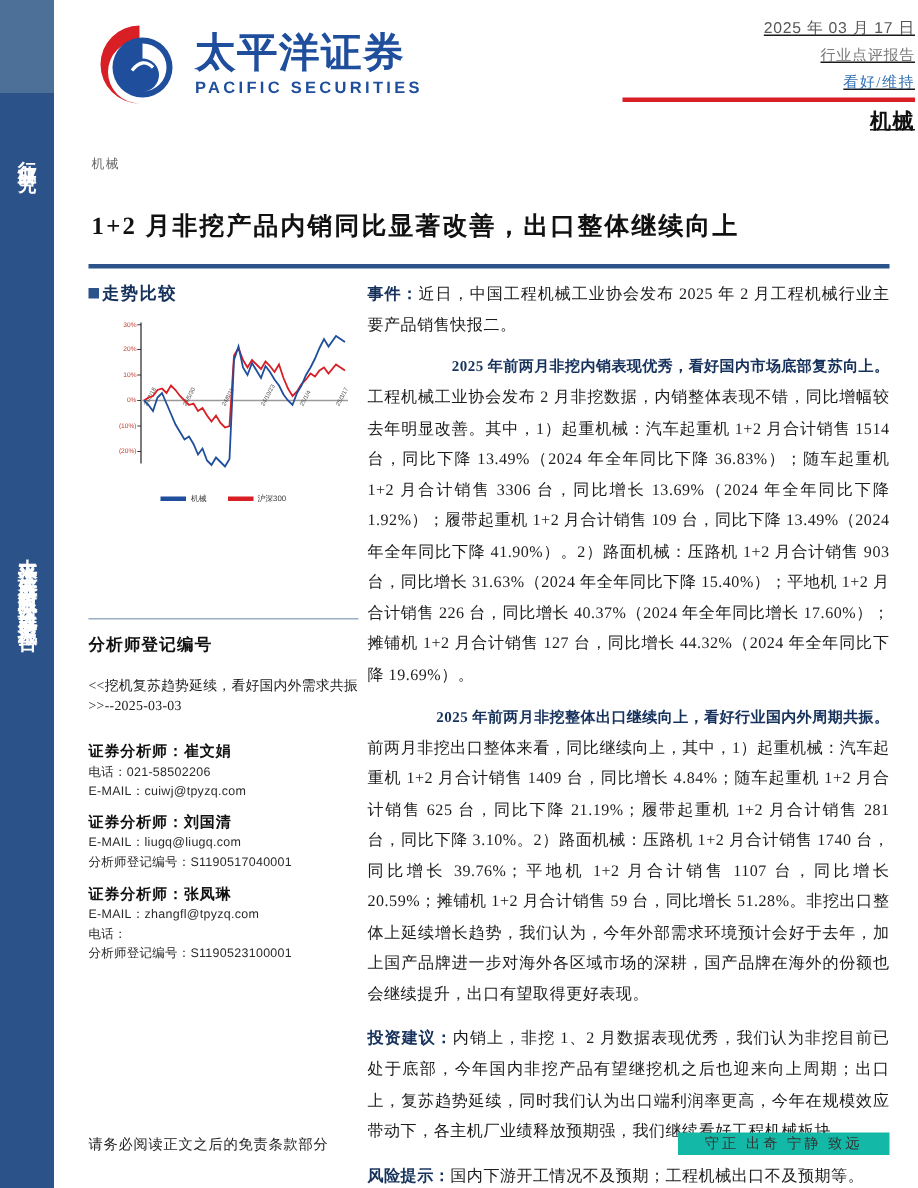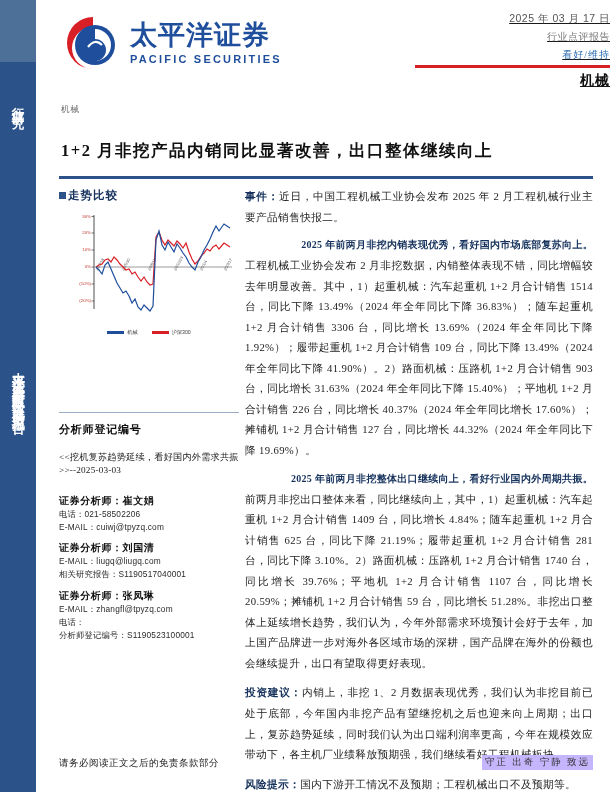--- a/index.html
+++ b/index.html
@@ -306,22 +306,22 @@
     font-family: "Liberation Serif", "DejaVu Serif", serif;
     font-size: 9.5px;
     color: #222222;
     letter-spacing: 0.5px;
   }
   .footer-right {
     font-family: "Liberation Serif", "DejaVu Serif", serif;
     font-size: 9.5px;
     color: #333333;
     letter-spacing: 2px;
-    background: #c4b5fd;
-    padding: 1px 3px;
+    background: #14b8a6;
+    padding: 1px 18px;
   }
 </style>
 </head>
 <body>
 
 <div class="side-band"></div>
 <div class="side-band-top"></div>
 <div class="side-vert-text side-label-industry">行业研究</div>
 <div class="side-vert-text side-label-company">太平洋证券股份有限公司证券研究报告</div>
 <div class="side-accent-left"></div>
@@ -428,21 +428,21 @@
 
       <div>
         <div class="an-name">证券分析师：崔文娟</div>
         <div class="an-line">电话：021-58502206</div>
         <div class="an-line">E-MAIL：cuiwj@tpyzq.com</div>
       </div>
 
       <div>
         <div class="an-name">证券分析师：刘国清</div>
         <div class="an-line">E-MAIL：liugq@liugq.com</div>
-        <div class="an-line">相关研究报告：S1190517040001</div>
+        <div class="an-line">分析师登记编号：S1190517040001</div>
       </div>
 
       <div>
         <div class="an-name">证券分析师：张凤琳</div>
         <div class="an-line">E-MAIL：zhangfl@tpyzq.com</div>
         <div class="an-line">电话：</div>
         <div class="an-line">分析师登记编号：S1190523100001</div>
       </div>
 
     </div>

